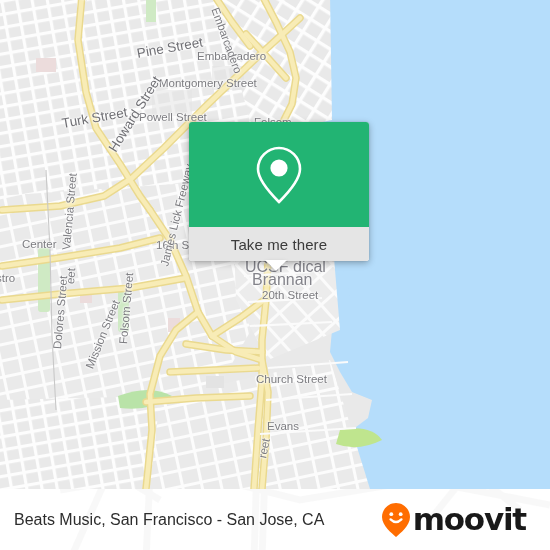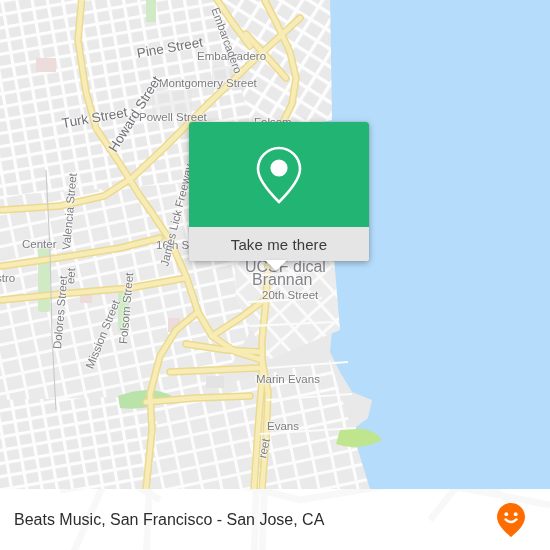--- a/index.html
+++ b/index.html
@@ -296,21 +296,21 @@
         <div class="map-label lbl-mid" style="left: -4px; top: 272px;">stro</div>
         <div class="map-label lbl-mid" style="left: 156px; top: 239px;">16th S</div>
         <div class="map-label lbl-mid" style="left: 164px; top: 260px; transform: rotate(-76deg); transform-origin: left center;">James Lick Freeway</div>
         <div class="map-label lbl-small" style="left: 245px; top: 258px;">UCSF  dical</div>
         <div class="map-label lbl-small" style="left: 252px; top: 271px;">Brannan</div>
         <div class="map-label lbl-mid" style="left: 262px; top: 289px;">20th Street</div>
         <div class="map-label lbl-mid" style="left: 57px; top: 343px; transform: rotate(-85deg); transform-origin: left center;">Dolores Street</div>
         <div class="map-label lbl-mid" style="left: 123px; top: 338px; transform: rotate(-85deg); transform-origin: left center;">Folsom Street</div>
         <div class="map-label lbl-mid" style="left: 89px; top: 362px; transform: rotate(-68deg); transform-origin: left center;">Mission Street</div>
         <div class="map-label lbl-mid" style="left: 70px; top: 278px; transform: rotate(-85deg); transform-origin: left center;">eet</div>
-        <div class="map-label lbl-mid" style="left: 256px; top: 373px;">Marin Evans</div>
+        <div class="map-label lbl-mid" style="left: 256px; top: 373px;">Church Street</div>
         <div class="map-label lbl-mid" style="left: 267px; top: 420px;">Evans</div>
         <div class="map-label lbl-mid" style="left: 262px; top: 452px; transform: rotate(-78deg); transform-origin: left center;">reet</div>
       </div>
 
     <div id="popup-card">
       <div id="popup-image">
         <svg width="52" height="62" viewBox="0 0 52 62">
           <path d="M26 4 C14.4 4 5 13.4 5 25 C5 36 18 50 26 58 C34 50 47 36 47 25 C47 13.4 37.6 4 26 4 Z" fill="none" stroke="#ffffff" stroke-width="2.6"></path>
           <circle cx="26" cy="24" r="8.6" fill="#ffffff"></circle>
         </svg>
@@ -337,16 +337,17 @@
 
     <div id="footer-title">Beats Music, San Francisco - San Jose, CA</div>
 
     <div id="brand">
       <svg width="30" height="36" viewBox="0 0 30 36">
         <path d="M15 1 C7.3 1 1 7.3 1 15 C1 23.5 11 31.5 15 35 C19 31.5 29 23.5 29 15 C29 7.3 22.7 1 15 1 Z" fill="#ff6d00"></path>
         <circle cx="10.3" cy="12.2" r="1.9" fill="#ffffff"></circle>
         <circle cx="19.7" cy="12.2" r="1.9" fill="#ffffff"></circle>
         <path d="M9.6 17.4 Q15 22.6 20.4 17.4" fill="none" stroke="#ffffff" stroke-width="2.4" stroke-linecap="round"></path>
       </svg>
+      <span id="brand-text">moovit</span>
     </div>
   </div>
 
 </div>
 
 </body></html>

